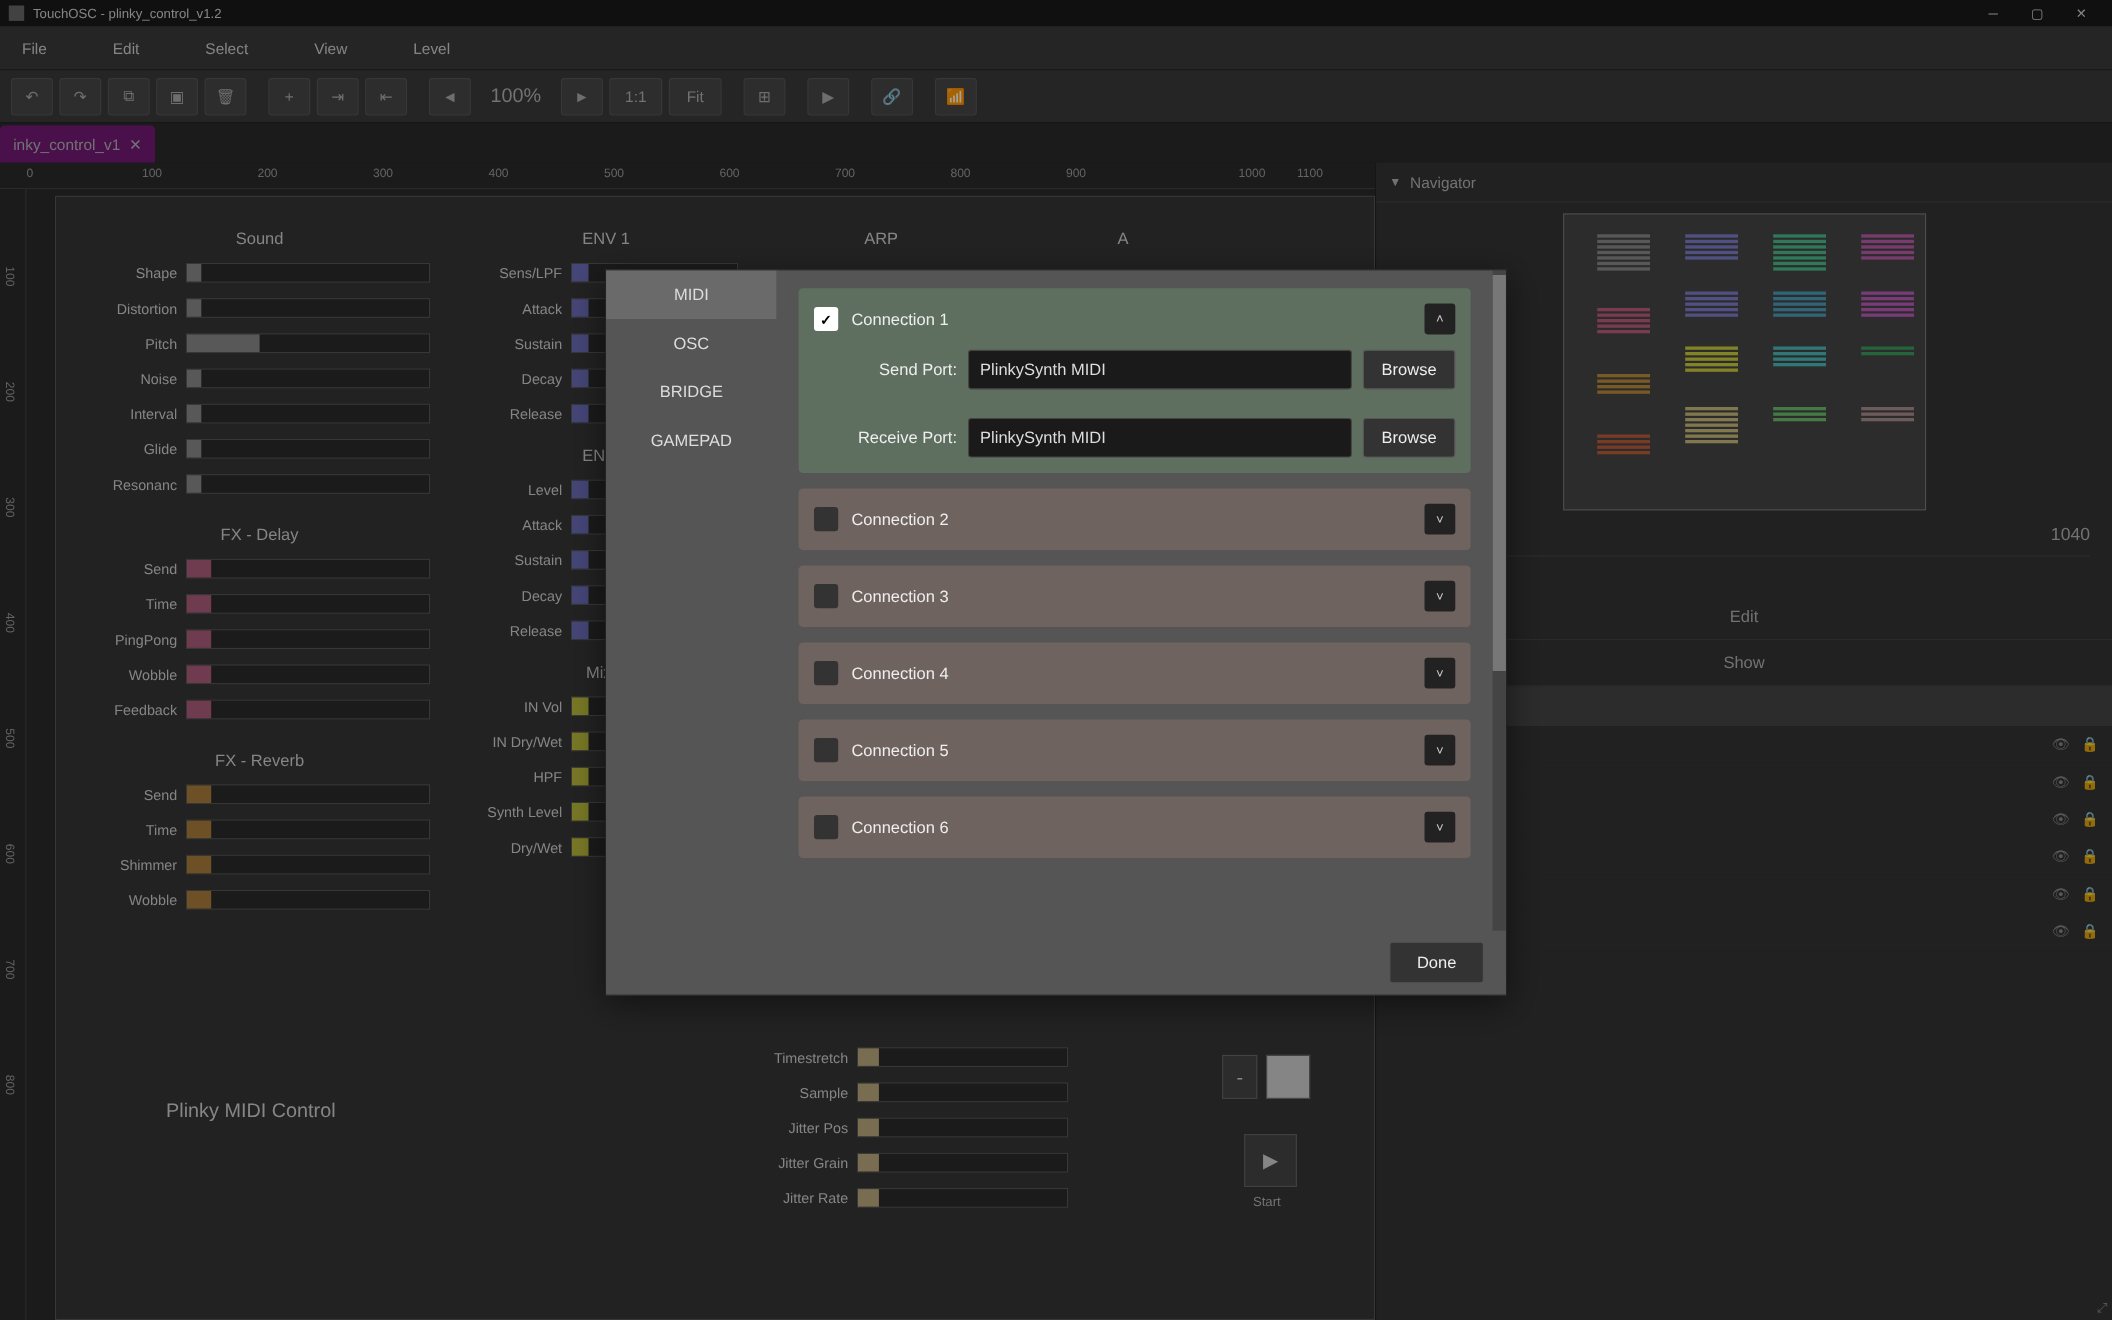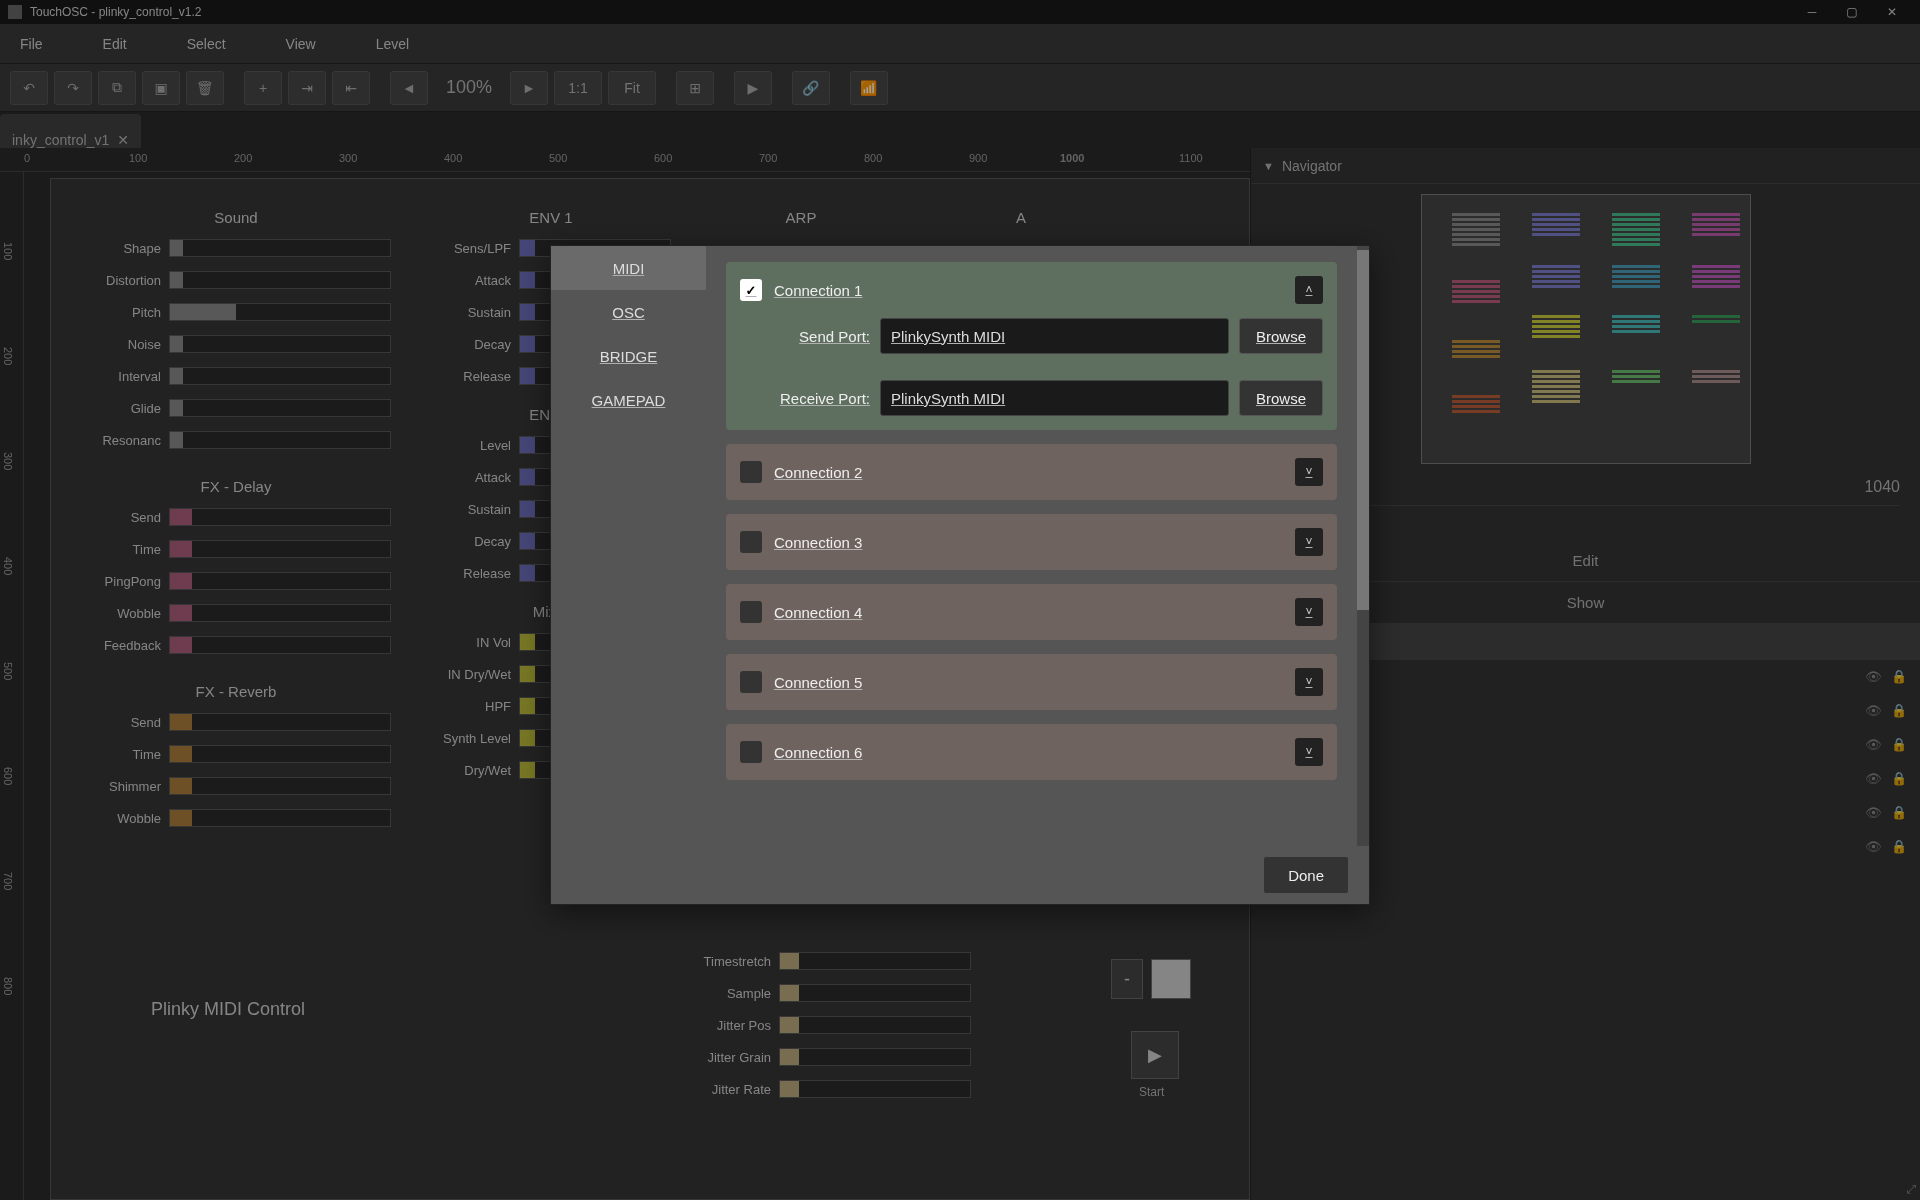--- a/index.html
+++ b/index.html
@@ -13,21 +13,21 @@
 .menubar { height: 40px; background: #3a3a3a; display: flex; align-items: center; padding: 0 20px; gap: 60px; border-bottom: 1px solid #222; }
 .menubar .menu-item { cursor: pointer; font-size: 14px; color: #ccc; }
 
 .toolbar { height: 48px; background: #3a3a3a; display: flex; align-items: center; padding: 0 10px; gap: 6px; border-bottom: 1px solid #222; }
 .tb-btn { width: 38px; height: 34px; background: #454545; border: 1px solid #555; border-radius: 3px; display: flex; align-items: center; justify-content: center; cursor: pointer; color: #aaa; font-size: 14px; }
 .tb-sep { width: 8px; }
 .zoom-display { width: 70px; text-align: center; font-size: 18px; }
 .fit-btn { width: 48px; height: 34px; background: #454545; border: 1px solid #555; border-radius: 3px; display: flex; align-items: center; justify-content: center; cursor: pointer; font-size: 14px; }
 
 .tabbar { height: 36px; background: #2a2a2a; display: flex; align-items: flex-end; }
-.tabbar .tab { height: 34px; padding: 0 12px; display: flex; align-items: flex-end; gap: 8px; background: #404040; border-radius: 4px 4px 0 0; font-size: 14px; }
+.tabbar .tab { height: 34px; padding: 0 12px; display: flex; align-items: center; gap: 8px; background: #701a75; border-radius: 4px 4px 0 0; font-size: 14px; }
 .tab .close-x { cursor: pointer; font-size: 14px; }
 
 .workspace { display: flex; height: calc(100% - 148px); }
 .editor-area { flex: 1; position: relative; background: #2a2a2a; overflow: hidden; }
 .ruler-h { height: 24px; background: #2a2a2a; display: flex; padding-left: 24px; font-size: 11px; color: #999; position: relative; border-bottom: 1px solid #444; }
 .ruler-h .tick { position: absolute; top: 4px; }
 .ruler-v { width: 24px; background: #2a2a2a; position: absolute; left: 0; top: 24px; bottom: 0; font-size: 11px; color: #999; border-right: 1px solid #444; }
 .ruler-v .tick { position: absolute; left: 2px; writing-mode: vertical-rl; }
 
 .canvas { position: absolute; left: 50px; top: 30px; right: 0; bottom: 0; background: #353535; border: 1px solid #555; padding: 30px; }
@@ -50,21 +50,21 @@
 .dims-box { padding: 4px 20px; }
 .dim-row { height: 38px; display: flex; align-items: center; justify-content: flex-end; font-size: 16px; border-bottom: 1px solid #444; }
 .side-btn-row { text-align: center; padding: 12px; font-size: 15px; border-bottom: 1px solid #444; cursor: pointer; }
 .tree-row { height: 34px; display: flex; align-items: center; padding: 0 12px; font-size: 14px; border-bottom: 1px solid #333; }
 .tree-row .icons { margin-left: auto; display: flex; gap: 10px; color: #888; font-size: 13px; }
 
 
 .modal-backdrop { position: fixed; inset: 0; background: rgba(0,0,0,0.35); }
 .modal { position: fixed; left: 550px; top: 245px; width: 820px; background: #555; border: 1px solid #222; box-shadow: 0 8px 30px rgba(0,0,0,0.5); }
 .modal-title { height: 44px; background: #262626; display: flex; align-items: center; justify-content: center; font-size: 15px; color: #ddd; }
-.modal-body { display: flex; height: 600px; text-decoration: underline; }
+.modal-body { display: flex; height: 600px; }
 .modal-sidebar { width: 155px; background: #555; }
 .modal-tab { height: 44px; display: flex; align-items: center; justify-content: center; font-size: 15px; cursor: pointer; color: #ddd; }
 .modal-tab.active { background: #6a6a6a; }
 .modal-content { flex: 1; background: #555; padding: 16px 20px; overflow-y: auto; }
 .conn-block { background: #6f635f; border-radius: 4px; padding: 14px; margin-bottom: 14px; }
 .conn-block.active { background: #5f6f5f; }
 .conn-head { display: flex; align-items: center; gap: 12px; }
 .conn-check { width: 22px; height: 22px; background: #fff; border-radius: 3px; display: flex; align-items: center; justify-content: center; color: #000; font-weight: bold; cursor: pointer; }
 .conn-check.off { background: #333; }
 .conn-name { flex: 1; font-size: 15px; color: #eee; }
@@ -140,21 +140,21 @@
         <span class="tick" style="left: 24px;">0</span>
         <span class="tick" style="left: 129px;">100</span>
         <span class="tick" style="left: 234px;">200</span>
         <span class="tick" style="left: 339px;">300</span>
         <span class="tick" style="left: 444px;">400</span>
         <span class="tick" style="left: 549px;">500</span>
         <span class="tick" style="left: 654px;">600</span>
         <span class="tick" style="left: 759px;">700</span>
         <span class="tick" style="left: 864px;">800</span>
         <span class="tick" style="left: 969px;">900</span>
-        <span class="tick" style="left: 1060px; font-weight: bold;">1000</span>
+        <span class="tick" style="left: 1126px;">1000</span>
         <span class="tick" style="left: 1179px;">1100</span>
       </div>
     <div class="ruler-v" id="rulerV">
         <span class="tick" style="top: 70px;">100</span>
         <span class="tick" style="top: 175px;">200</span>
         <span class="tick" style="top: 280px;">300</span>
         <span class="tick" style="top: 385px;">400</span>
         <span class="tick" style="top: 490px;">500</span>
         <span class="tick" style="top: 595px;">600</span>
         <span class="tick" style="top: 700px;">700</span>

